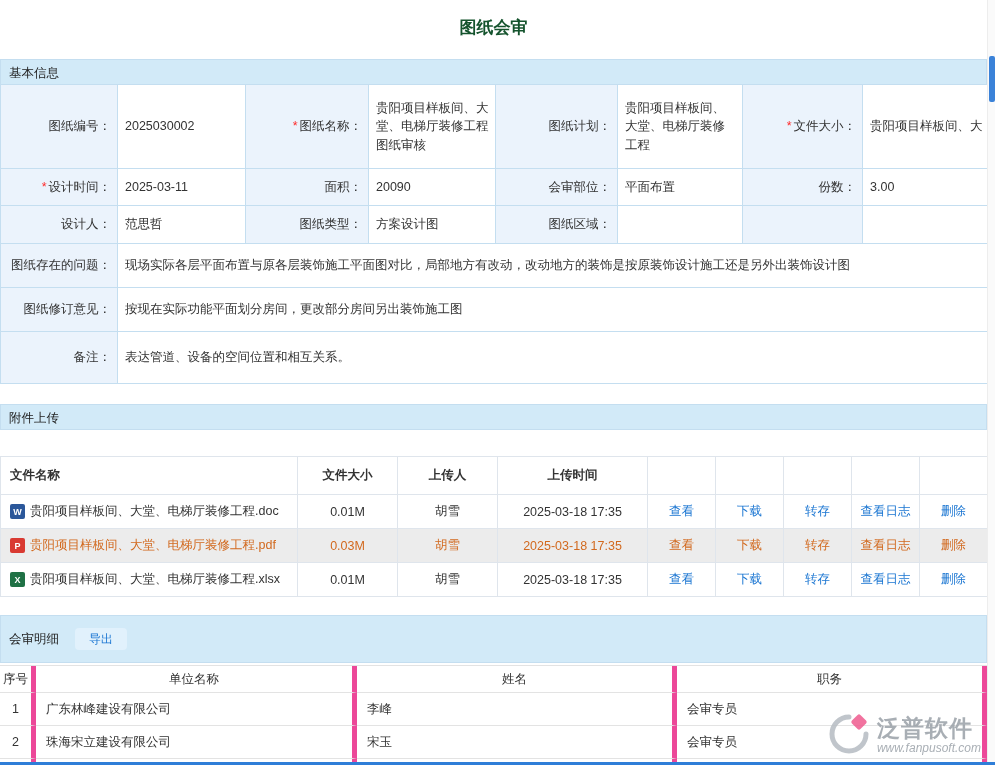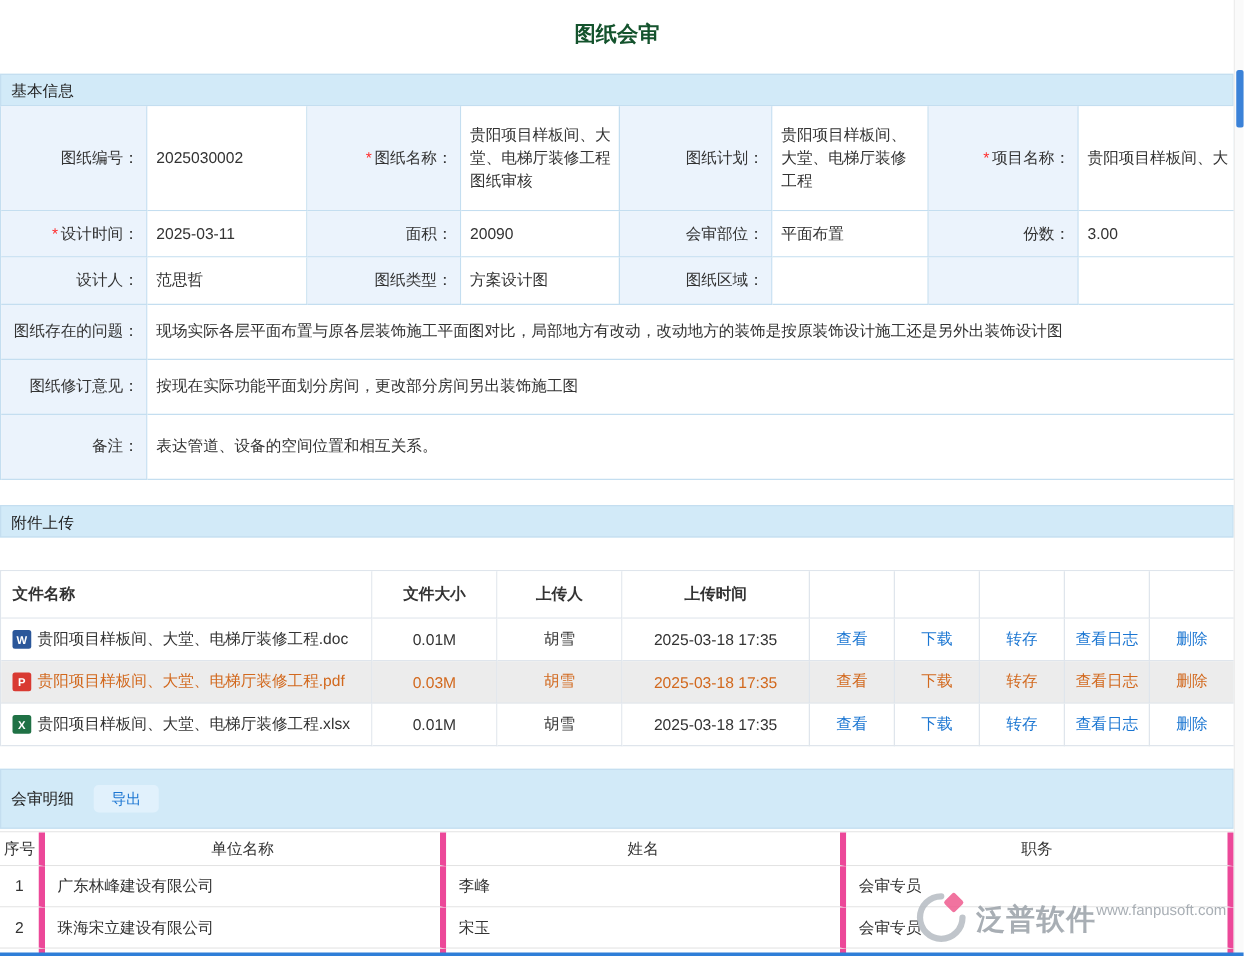--- a/index.html
+++ b/index.html
@@ -132,23 +132,23 @@
   
   .watermark {
     position: absolute;
     right: 14px;
     bottom: 6px;
     display: flex;
     align-items: center;
     gap: 6px;
     opacity: 0.85;
   }
-  .wtext { display: flex; line-height: 1.15; }
+  .wtext { display: flex; flex-direction: column; line-height: 1.15; }
   .wbrand { font-size: 23px; font-weight: bold; color: #9aa1a8; letter-spacing: 1px; }
-  .wurl { font-size: 12px; color: #9aa1a8; }
+  .wurl { font-size: 12px; color: #9aa1a8; font-style: italic; }
 
   
   .scrollbar {
     position: absolute; top: 0; right: 0;
     width: 8px; height: 765px;
     background: #fafafa;
     border-left: 1px solid #ededed;
   }
   .scroll-thumb {
     position: absolute; top: 56px; left: 1px;
@@ -184,21 +184,21 @@
         <span class="star">*</span>
         <span>图纸名称：</span>
       </div>
     <div class="bcell val">贵阳项目样板间、大堂、电梯厅装修工程图纸审核</div>
     <div class="bcell lbl">
         <span>图纸计划：</span>
       </div>
     <div class="bcell val">贵阳项目样板间、大堂、电梯厅装修工程</div>
     <div class="bcell lbl">
         <span class="star">*</span>
-        <span>项目名称：</span>
+        <span>文件大小：</span>
       </div>
     <div class="bcell val clip">贵阳项目样板间、大</div>
 
     <div class="bcell lbl">
         <span class="star">*</span>
         <span>设计时间：</span>
       </div>
     <div class="bcell val">2025-03-11</div>
     <div class="bcell lbl">
         <span>面积：</span>

